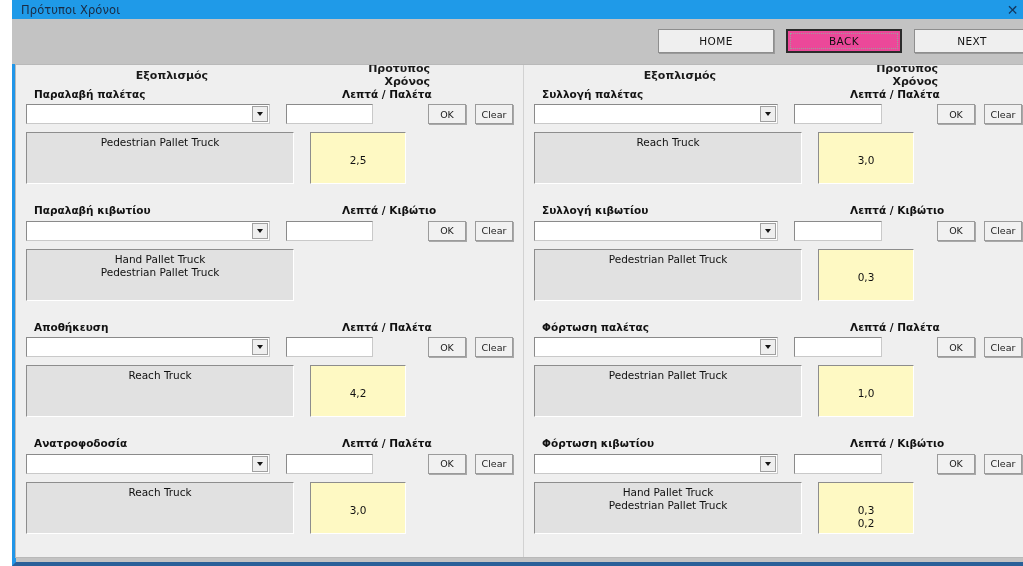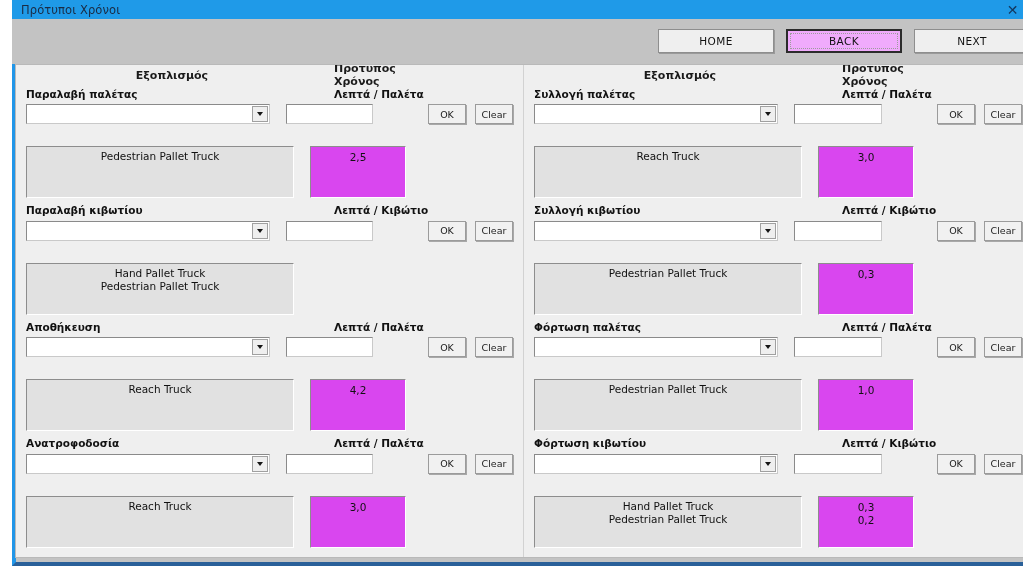--- a/index.html
+++ b/index.html
@@ -83,21 +83,21 @@
     font-size: 10.5px;
     color: #111;
     display: flex;
     align-items: center;
     justify-content: center;
     letter-spacing: 0.4px;
     box-sizing: border-box;
   }
   .nav-btn.focused {
     border: 2px solid #2b2b2b;
-    background: #f0abfc;
+    background: #ec4899;
     box-shadow: none;
     position: relative;
     text-align: right;
   }
   .nav-btn.focused::after {
     content: "";
     position: absolute;
     left: 2px; right: 2px; top: 2px; bottom: 2px;
     border: 1px dotted #9d9d9d;
     pointer-events: none;
@@ -136,36 +136,37 @@
   }
   .head-equipment {
     width: 292px;
     text-align: center;
     font-size: 11px;
     font-weight: bold;
     color: #1a1a1a;
   }
   .head-time {
     width: 96px;
-    text-align: left;
+    text-align: right;
     font-size: 11px;
     font-weight: bold;
     color: #1a1a1a;
     margin-left: 16px;
   }
 
   
   .group {
     position: relative;
     height: 116.5px;
   }
   .g-label-row {
     display: flex;
     height: 17px;
     align-items: center;
+    margin-left: 8px;
   }
   .g-title {
     width: 292px;
     font-size: 10.5px;
     font-weight: bold;
     color: #111;
   }
   .g-unit {
     width: 96px;
     margin-left: 16px;
@@ -253,45 +254,45 @@
     font-size: 9.5px;
     color: #222;
     display: flex;
     align-items: center;
     justify-content: center;
   }
 
   .results-row {
     display: flex;
     align-items: flex-start;
-    margin-top: 22px;
+    margin-top: 8px;
   }
   .result-list {
     width: 268px;
     height: 52px;
     background: #e1e1e1;
     border-top: 1.5px solid #8d8d8d;
     border-left: 1.5px solid #8d8d8d;
     border-right: 1px solid #ffffff;
     border-bottom: 1px solid #ffffff;
     box-sizing: border-box;
     padding-top: 3px;
     text-align: center;
   }
   .result-val {
     width: 96px;
     height: 52px;
     margin-left: 16px;
-    background: #d946ef;
+    background: #fef9c3;
     border-top: 1.5px solid #8d8d8d;
     border-left: 1.5px solid #8d8d8d;
     border-right: 1px solid #ffffff;
     border-bottom: 1px solid #ffffff;
     box-sizing: border-box;
-    padding-top: 4px;
+    padding-top: 21px;
     text-align: center;
   }
   .result-line {
     font-size: 10.5px;
     color: #111;
     line-height: 13px;
   }
 </style>
 </head>
 <body>

